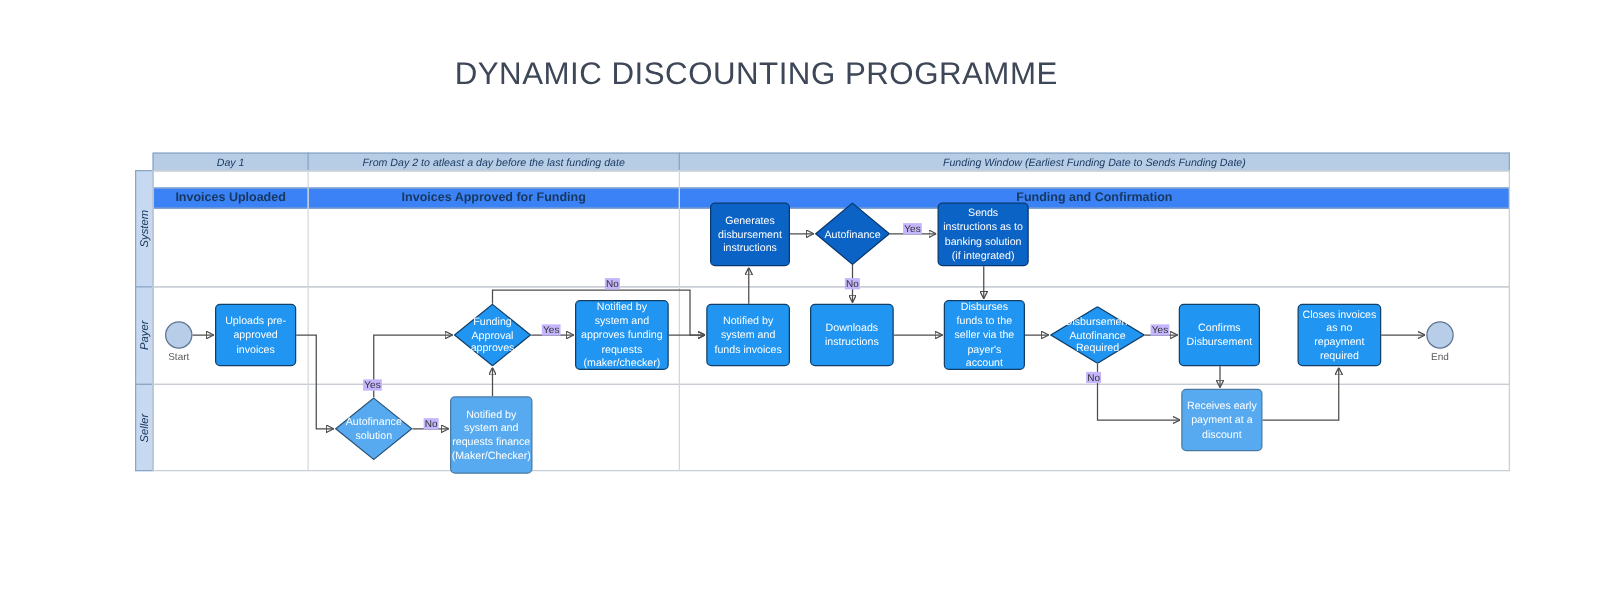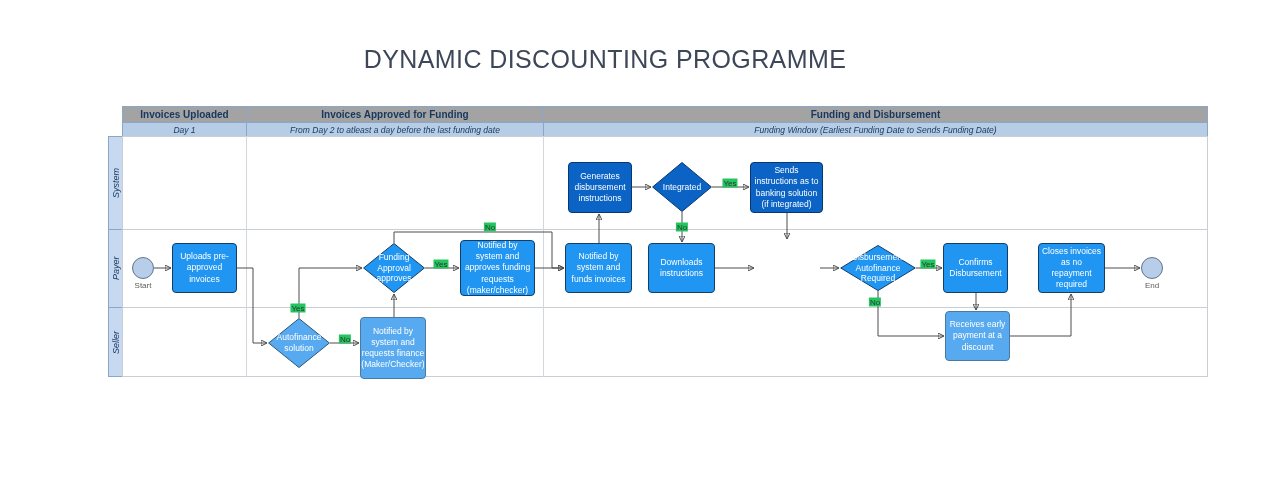--- a/index.html
+++ b/index.html
@@ -2,53 +2,53 @@
 <html><head>
 <meta charset="utf-8">
 <style>
   html,body{margin:0;padding:0;background:#ffffff;}
   body{width:1280px;height:483px;position:relative;overflow:hidden;
        font-family:"Liberation Sans",sans-serif;}
   .title{position:absolute;top:45px;left:0;width:1210px;text-align:center;
          font-size:25px;font-weight:400;letter-spacing:.4px;color:#3d4758;}
   .diagram{position:absolute;left:108px;top:106px;width:1100px;height:271px;}
   .cell{position:absolute;box-sizing:border-box;display:flex;align-items:center;justify-content:center;}
-  .phase-head{background:#a3a3a3;border:1px solid #8ba7c7;color:#17375e;font-weight:bold;font-size:10px;}
+  .phase-head{background:#3b82f6;border:1px solid #8ba7c7;color:#17375e;font-weight:bold;font-size:10px;margin-top:44px;}
   .phase-sub{background:#b7cde6;border:1px solid #8ba7c7;color:#17375e;font-style:italic;font-size:8.5px;}
   .lane-label{background:#c6d9f0;border:1px solid #8ba7c7;color:#17375e;font-style:italic;font-size:9px;
               writing-mode:vertical-rl;transform:rotate(180deg);}
   .lane-body{border:1px solid #c9cdd4;background:transparent;}
   .vline{position:absolute;width:1px;background:#d3d7dd;top:30px;height:241px;}
   .edges{position:absolute;left:0;top:0;z-index:2;}
   .edges path{fill:none;stroke:#4c4c4c;stroke-width:1;}
   .node{position:absolute;box-sizing:border-box;display:flex;align-items:center;justify-content:center;
         text-align:center;color:#fff;font-size:8.5px;line-height:1.3;padding:2px;border-radius:4px;z-index:3;}
   .node.sys{background:#0b63c5;border:1px solid #09386f;}
   .node.pay{background:#2095f2;border:1px solid #123f68;}
   .node.sel{background:#58aaf0;border:1px solid #4a7aa2;}
   .diamond{position:absolute;display:flex;align-items:center;justify-content:center;text-align:center;
            color:#fff;font-size:8.5px;line-height:1.25;z-index:3;}
   .diamond svg{position:absolute;left:0;top:0;width:100%;height:100%;}
   .diamond span{position:relative;z-index:1;padding:0 5px;}
   .circle{position:absolute;border-radius:50%;background:#b7cde8;border:1.5px solid #5d7493;
           box-sizing:border-box;z-index:3;}
   .term-label{position:absolute;font-size:8px;color:#5a5a5a;transform:translateX(-50%);z-index:3;}
-  .elabel{position:absolute;font-size:8px;color:#333;background:#22c55e;padding:0 1px;
+  .elabel{position:absolute;font-size:8px;color:#333;background:#c4b5fd;padding:0 1px;
           transform:translate(-50%,-50%);z-index:4;white-space:nowrap;text-align:right;}
 </style>
 </head>
 <body>
 
 <div class="title">DYNAMIC DISCOUNTING PROGRAMME</div>
 
 <div class="diagram">
 
   <div class="cell phase-head" style="left:14px;top:0;width:125px;height:17px">Invoices Uploaded</div>
   <div class="cell phase-head" style="left:138px;top:0;width:298px;height:17px">Invoices Approved for Funding</div>
-  <div class="cell phase-head" style="left:435px;top:0;width:665px;height:17px">Funding and Disbursement</div>
+  <div class="cell phase-head" style="left:435px;top:0;width:665px;height:17px">Funding and Confirmation</div>
 
   <div class="cell phase-sub" style="left:14px;top:16px;width:125px;height:15px">Day 1</div>
   <div class="cell phase-sub" style="left:138px;top:16px;width:298px;height:15px">From Day 2 to atleast a day before the last funding date</div>
   <div class="cell phase-sub" style="left:435px;top:16px;width:665px;height:15px">Funding Window (Earliest Funding Date to Sends Funding Date)</div>
 
   <div class="cell lane-label" style="left:0;top:30px;width:15px;height:94px">System</div>
   <div class="cell lane-label" style="left:0;top:123px;width:15px;height:79px">Payer</div>
   <div class="cell lane-label" style="left:0;top:201px;width:15px;height:70px">Seller</div>
 
   <div class="cell lane-body" style="left:14px;top:30px;width:1086px;height:94px"></div>
@@ -86,21 +86,21 @@
     <path d="M997,162 H1032" marker-end="url(#arw)"></path>
   </svg>
 
   <div class="node sys" style="left:460px;top:56px;width:64px;height:51px">
     <span>Generates disbursement instructions</span>
   </div>
   <div class="diamond" style="left:544px;top:56px;width:60px;height:50px">
     <svg viewBox="0 0 100 100" preserveAspectRatio="none">
       <polygon points="50,1 99,50 50,99 1,50" fill="#0b63c5" stroke="#09386f" vector-effect="non-scaling-stroke"></polygon>
     </svg>
-    <span>Integrated</span>
+    <span>Autofinance</span>
   </div>
   <div class="node sys" style="left:642px;top:56px;width:73px;height:51px">
     <span>Sends instructions as to banking solution (if integrated)</span>
   </div>
 
   <div class="circle" style="left:24px;top:151px;width:22px;height:22px"></div>
   <div class="term-label" style="left:35px;top:175px">Start</div>
 
   <div class="node pay" style="left:64px;top:137px;width:65px;height:50px">
     <span>Uploads pre-approved invoices</span>
@@ -118,20 +118,23 @@
   </div>
 
   <div class="node pay" style="left:457px;top:137px;width:67px;height:50px">
     <span>Notified by system and funds invoices</span>
   </div>
 
   <div class="node pay" style="left:540px;top:137px;width:67px;height:50px">
     <span>Downloads instructions</span>
   </div>
 
+  <div class="node pay" style="left:647px;top:134px;width:65px;height:56px">
+    <span>Disburses funds to the seller via the payer's account</span>
+  </div>
 
   <div class="diamond" style="left:732px;top:139px;width:76px;height:46px">
     <svg viewBox="0 0 100 100" preserveAspectRatio="none">
       <polygon points="50,1 99,50 50,99 1,50" fill="#2095f2" stroke="#123f68" vector-effect="non-scaling-stroke"></polygon>
     </svg>
     <span>Disbursement Autofinance Required</span>
   </div>
 
   <div class="node pay" style="left:835px;top:137px;width:65px;height:50px">
     <span>Confirms Disbursement</span>

